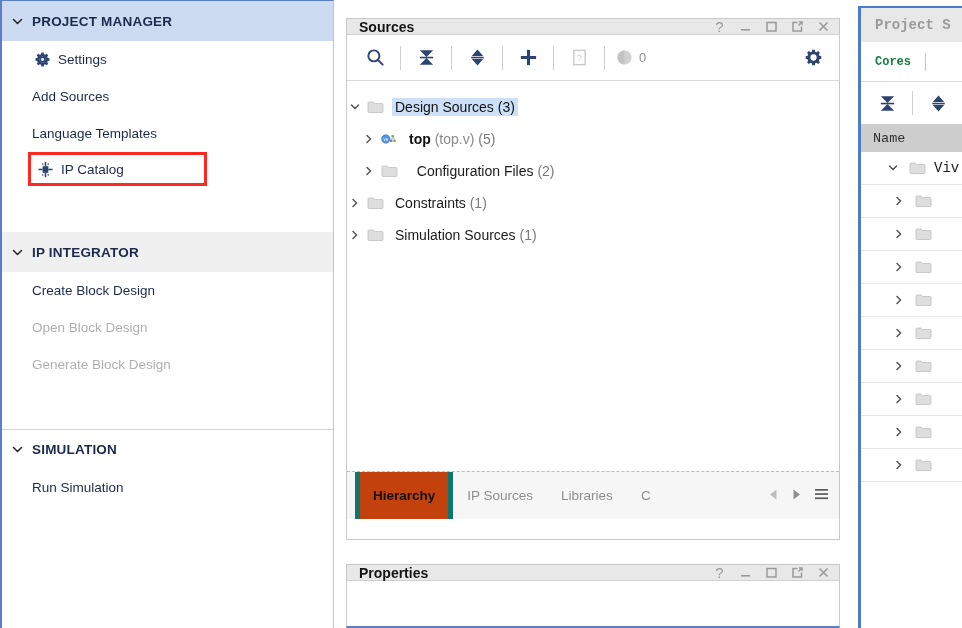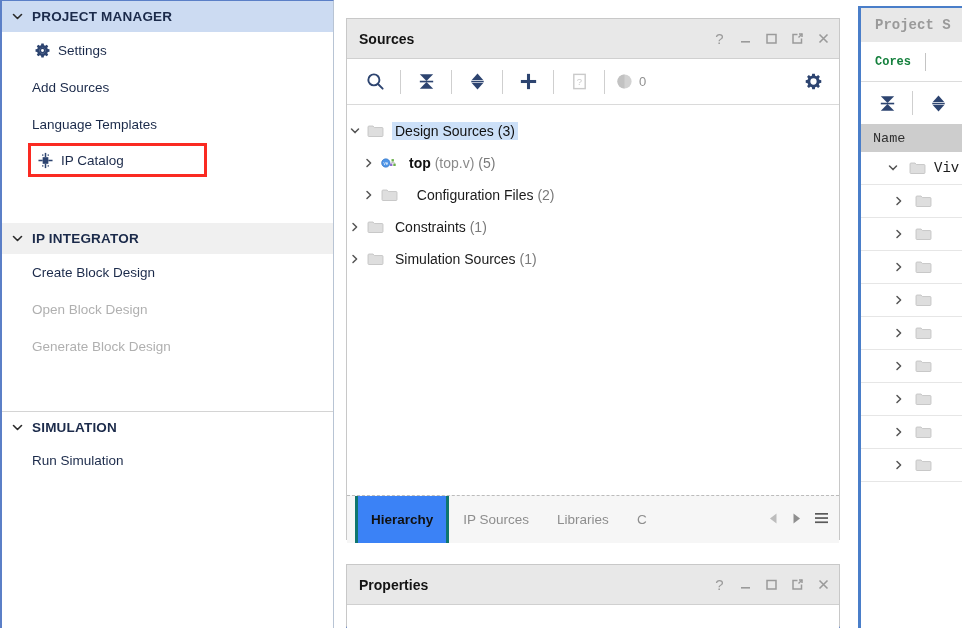--- a/index.html
+++ b/index.html
@@ -29,21 +29,21 @@
     height: 628px;
     background: #ffffff;
     border-right: 1px solid #b8c4d4;
     border-top: 1px solid #5b7fc7;
     border-left: 2px solid #5b7fc7;
     box-sizing: border-box;
   }
   .nav-section-header {
     display: flex;
     align-items: center;
-    height: 31px;
+    height: 40px;
     padding-left: 6px;
     font-size: 13.5px;
     font-weight: bold;
     color: #1b2a4a;
     letter-spacing: 0.2px;
     box-sizing: border-box;
   }
   .nav-section-header.accent {
     background: #ccdbf2;
   }
@@ -107,21 +107,21 @@
     width: 494px;
     height: 610px;
   }
 
   .panel {
     background: #ffffff;
     border: 1px solid #c8c8c8;
     box-sizing: border-box;
   }
   .panel-title-bar {
-    height: 40px;
+    height: 16px;
     background: #e8e8e8;
     border-bottom: 1px solid #d0d0d0;
     display: flex;
     align-items: center;
     padding: 0 8px 0 12px;
     box-sizing: border-box;
   }
   .panel-title {
     font-size: 14px;
     font-weight: bold;
@@ -239,22 +239,22 @@
   }
   .tab {
     font-size: 13.5px;
     color: #8e8e8e;
     padding: 6px 14px;
     white-space: nowrap;
   }
   .tab.active {
     color: #111111;
     font-weight: bold;
-    background: #3b82f6;
-    border: 3px solid #0f766e;
+    background: #c2410c;
+    border: 5px solid #0f766e;
     padding: 17px 13px;
   }
   .tab-scroll {
     position: absolute;
     right: 0;
     top: 0;
     bottom: 0;
     width: 82px;
     background: #f6f6f6;
     display: flex;

